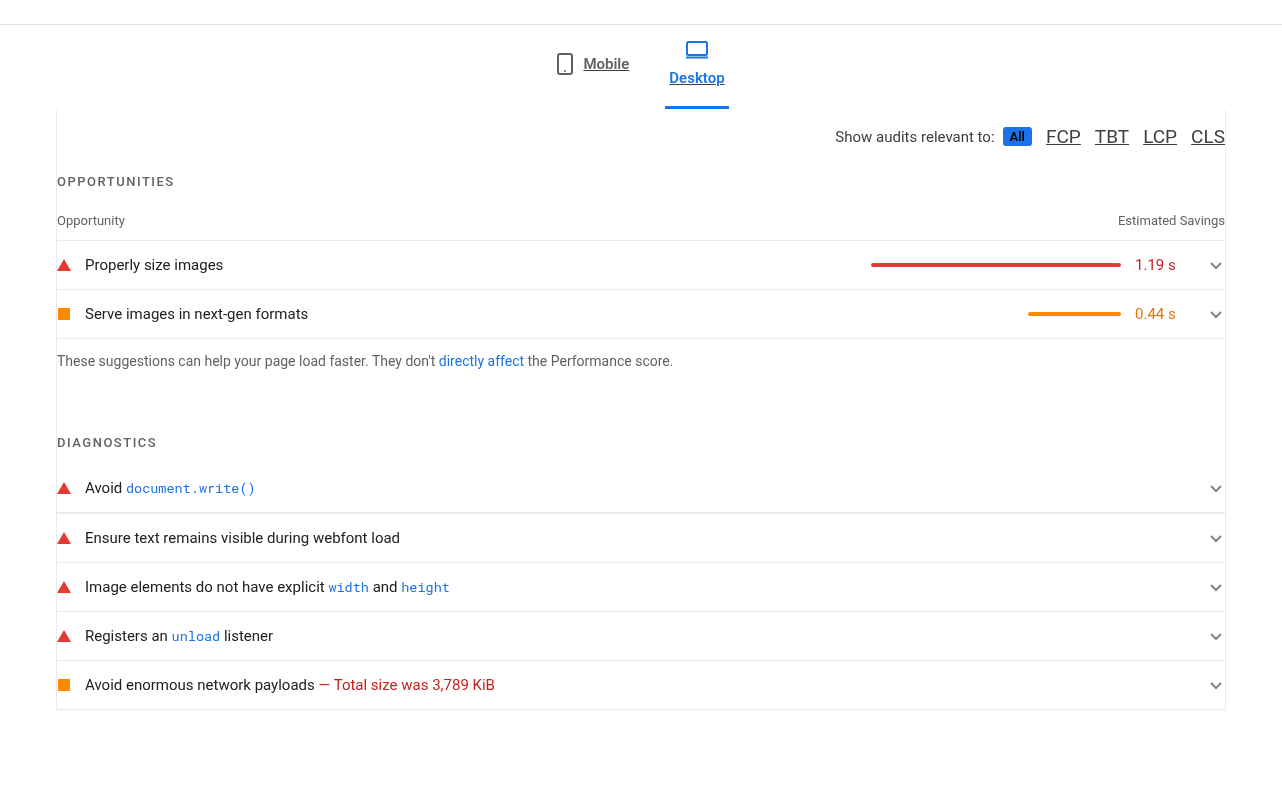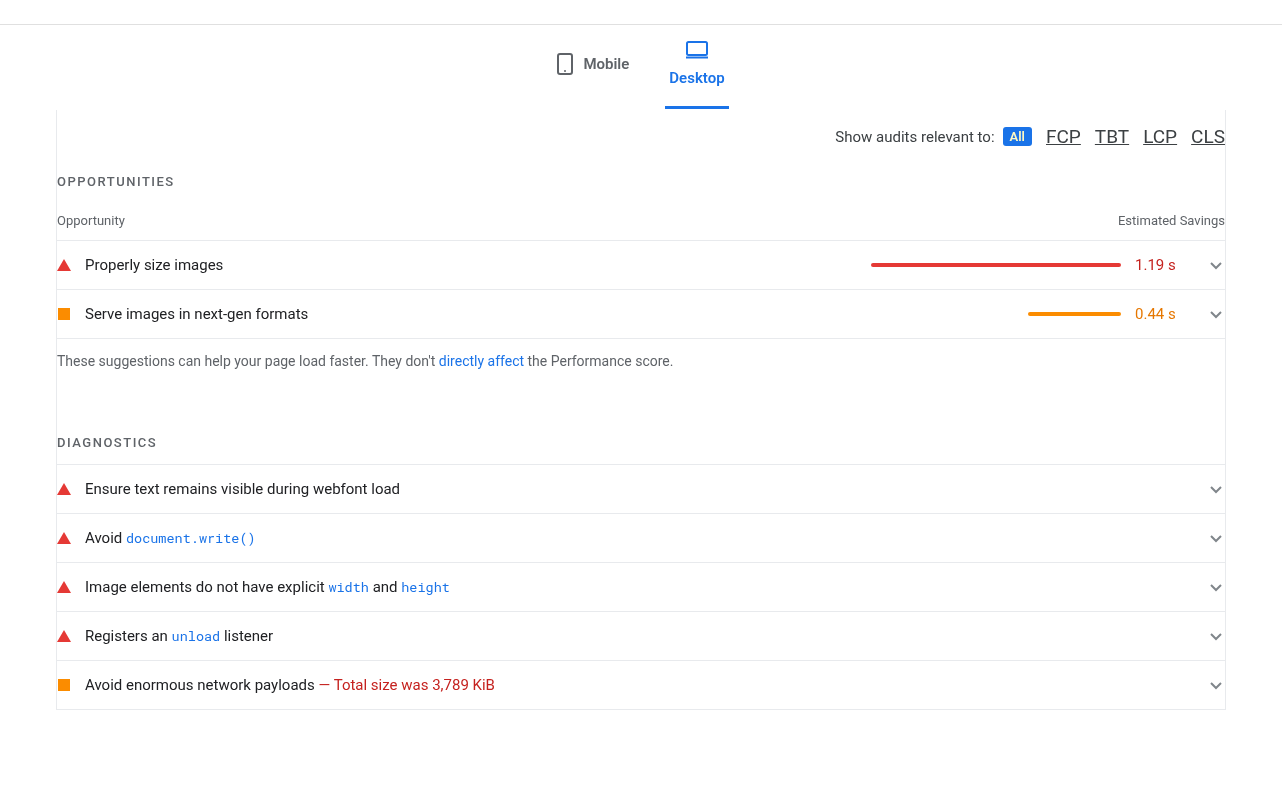--- a/index.html
+++ b/index.html
@@ -15,20 +15,21 @@
     height: 25px;
     border-bottom: 1px solid #e0e0e0;
   }
   .tabs {
     display: flex;
     justify-content: center;
     gap: 40px;
     padding: 16px 0 18px;
     border-bottom: 1px solid transparent;
     position: relative;
+    text-decoration: underline;
   }
   .tab {
     display: flex;
     align-items: center;
     gap: 10px;
     font-weight: 600;
     font-size: 15px;
     cursor: pointer;
     color: #5f6368;
     padding-bottom: 4px;
@@ -72,21 +73,21 @@
     font-size: 15px;
     color: #3c4043;
   }
   .filter-row .filters {
     display: flex;
     gap: 14px;
     align-items: center;
   }
   .filter-pill {
     background: #1a73e8;
-    color: #fef9c3;
+    color: #000000;
     font-size: 13px;
     font-weight: 600;
     padding: 2px 7px;
     border-radius: 3px;
     cursor: pointer;
   }
   .filter-link {
     text-decoration: underline;
     color: #3c4043;
     cursor: pointer;
@@ -275,36 +276,36 @@
         </div>
       </div>
 
     <div class="footnote">
       <span>These suggestions can help your page load faster. They don't </span><a href="#">directly affect</a><span> the Performance score.</span>
     </div>
 
     <div class="section-title">DIAGNOSTICS</div>
 
     <div id="diag-rows">
+        <div class="diag-row">
+          <span class="status-icon">
+            <span class="tri-red"></span>
+          </span>
+          <span class="row-text">Avoid <span class="code">document.write()</span></span>
+          <span class="chevron">
+            <svg width="14" height="14" viewBox="0 0 14 14">
+              <path d="M2 5l5 5 5-5" fill="none" stroke="#80868b" stroke-width="2"></path>
+            </svg>
+          </span>
+        </div>
         <div class="diag-row diag-top-border">
           <span class="status-icon">
             <span class="tri-red"></span>
           </span>
           <span class="row-text">Ensure text remains visible during webfont load</span>
-          <span class="chevron">
-            <svg width="14" height="14" viewBox="0 0 14 14">
-              <path d="M2 5l5 5 5-5" fill="none" stroke="#80868b" stroke-width="2"></path>
-            </svg>
-          </span>
-        </div>
-        <div class="diag-row">
-          <span class="status-icon">
-            <span class="tri-red"></span>
-          </span>
-          <span class="row-text">Avoid <span class="code">document.write()</span></span>
           <span class="chevron">
             <svg width="14" height="14" viewBox="0 0 14 14">
               <path d="M2 5l5 5 5-5" fill="none" stroke="#80868b" stroke-width="2"></path>
             </svg>
           </span>
         </div>
         <div class="diag-row">
           <span class="status-icon">
             <span class="tri-red"></span>
           </span>

